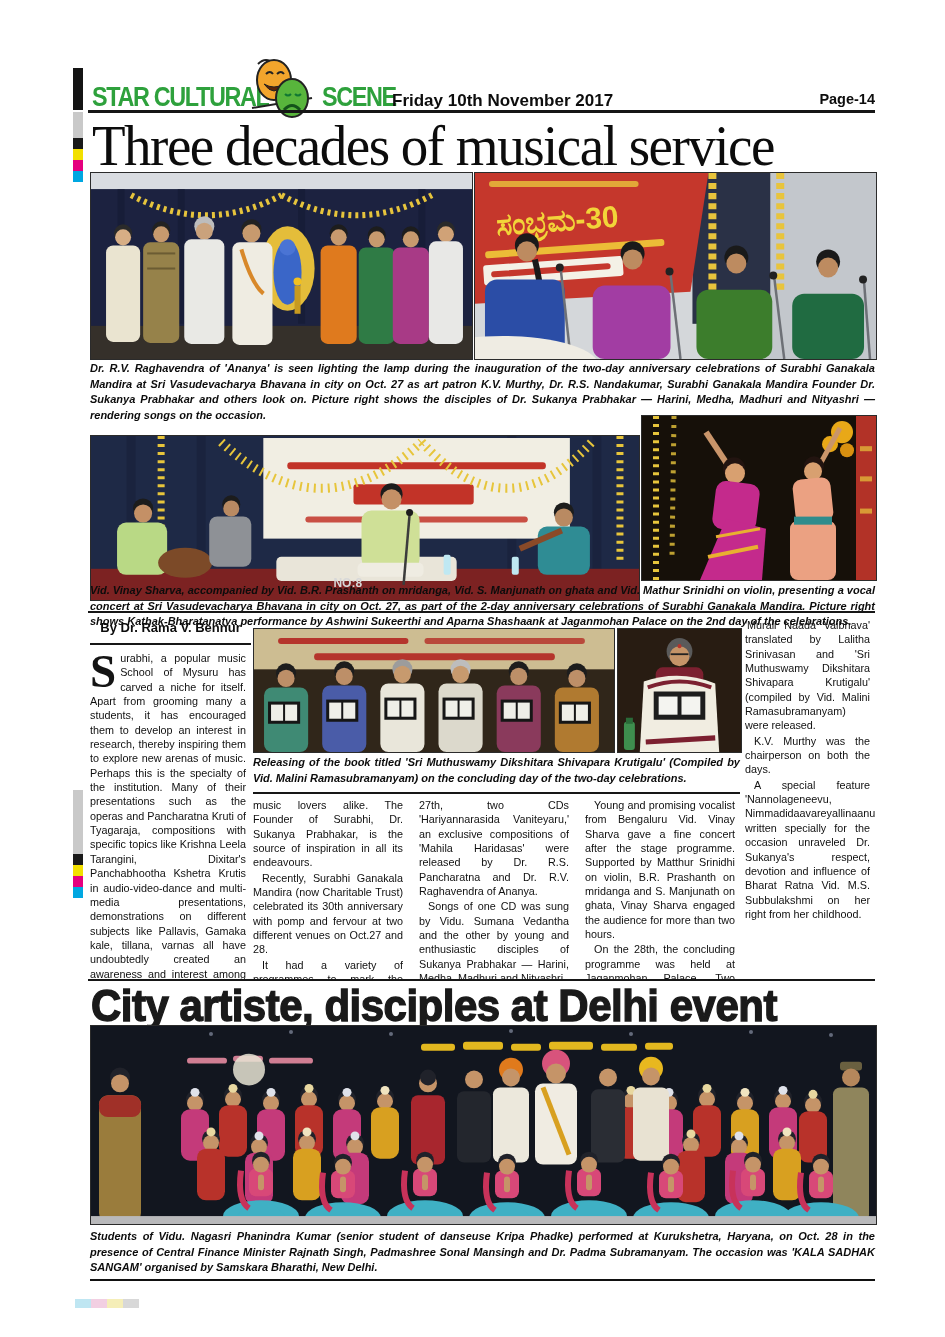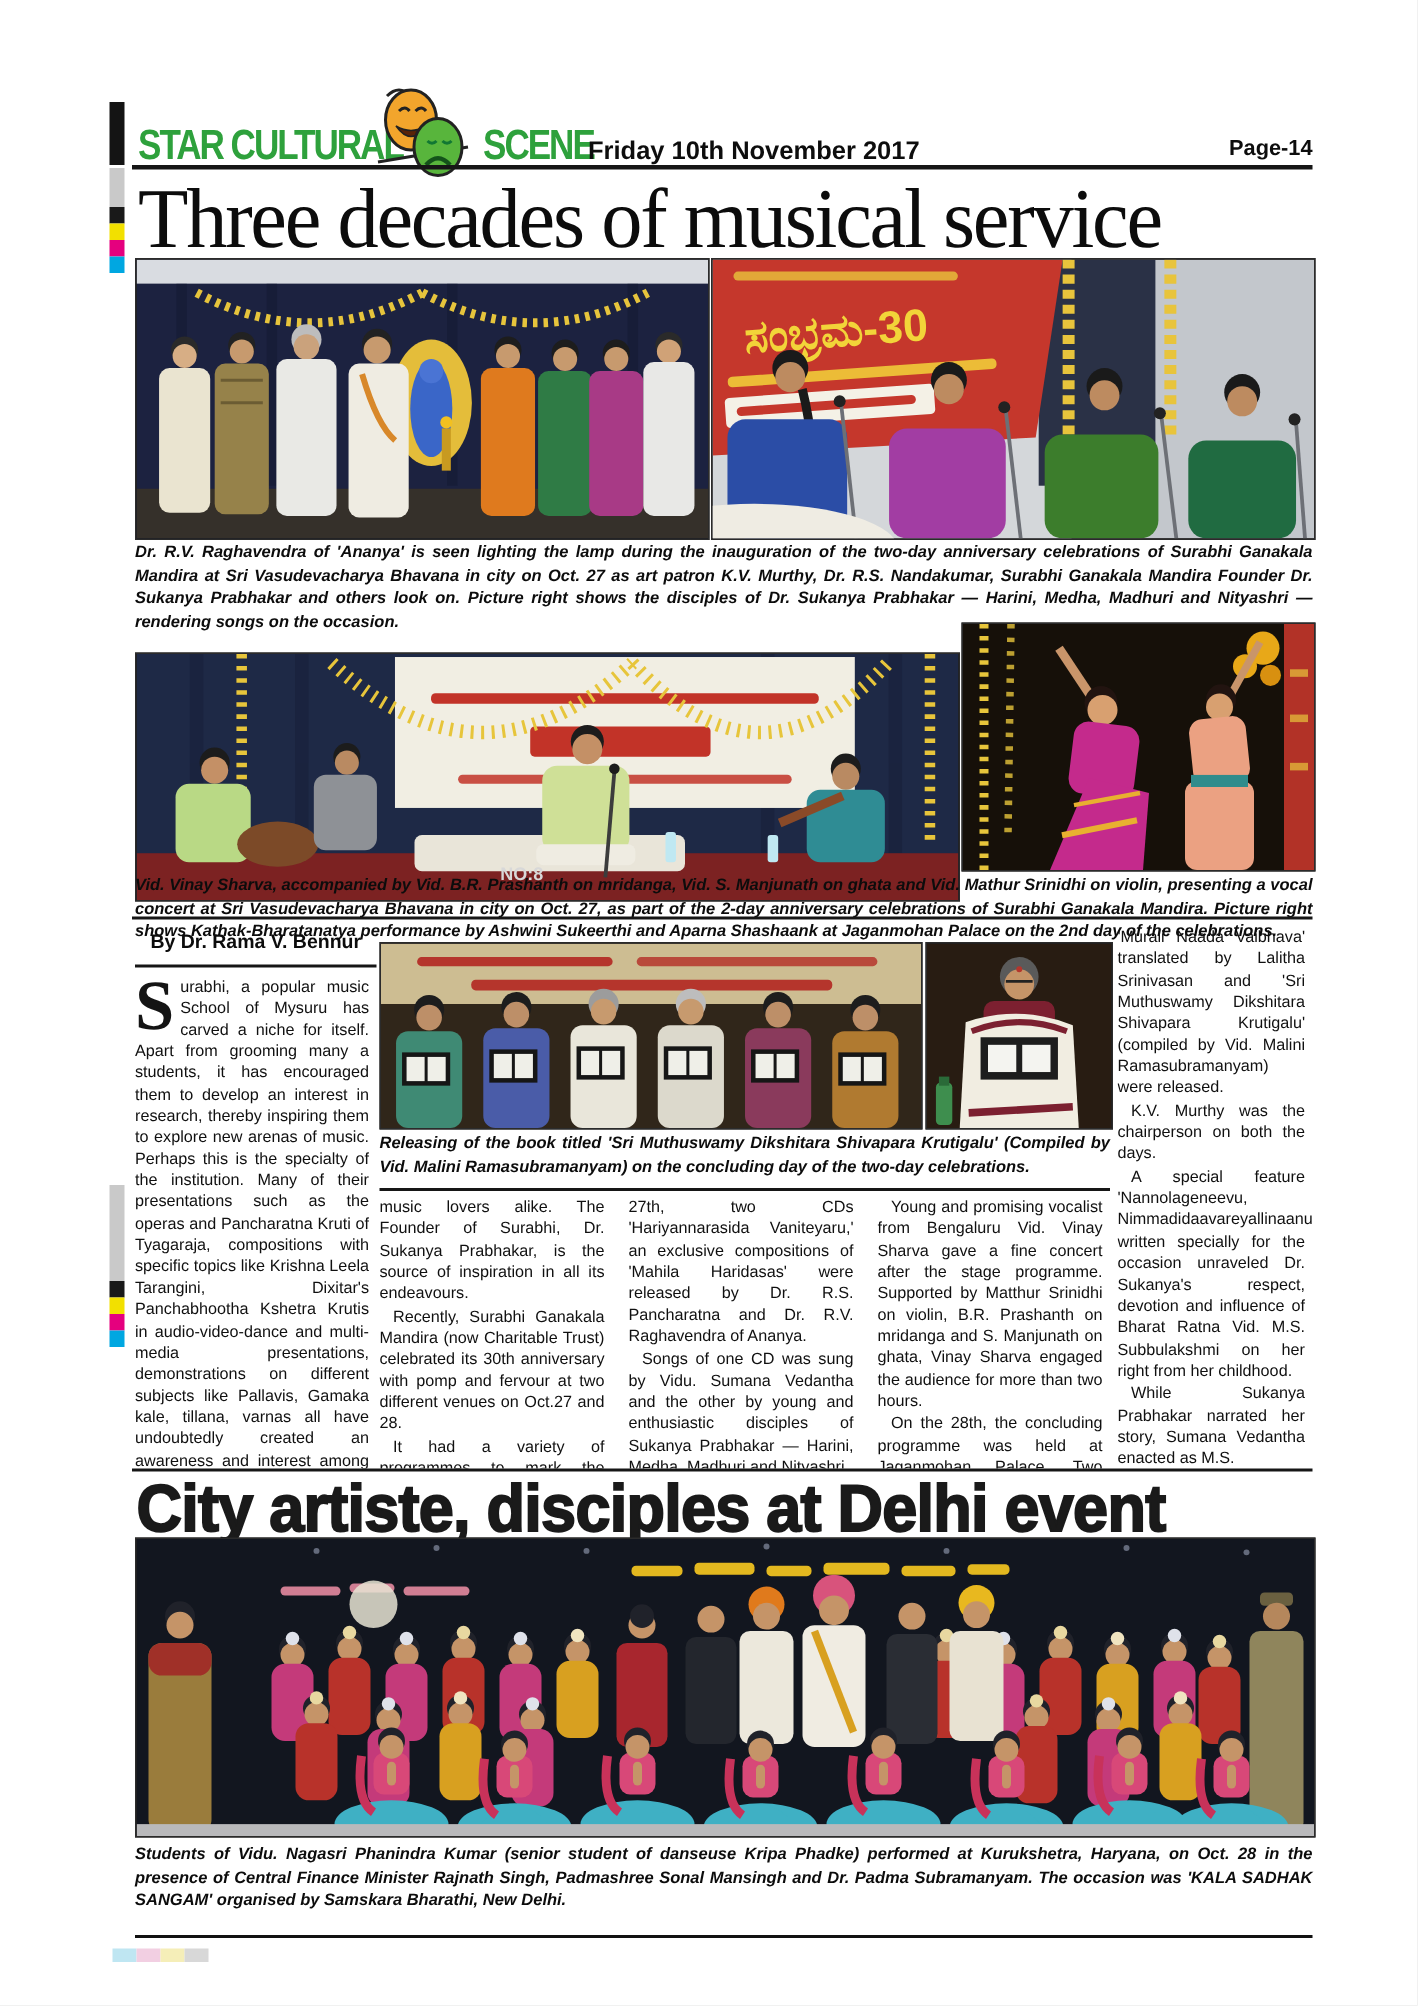--- a/index.html
+++ b/index.html
@@ -24,21 +24,21 @@
   
   .cap{position:absolute;font-style:italic;font-weight:bold;font-size:11px;line-height:15.6px;
        text-align:justify;color:#0c0c0c;}
   
   .art{position:absolute;font-size:10.8px;line-height:14.35px;text-align:justify;color:#101010;overflow:hidden;}
   .art p{margin:0 5px 1px 0;text-indent:9px;}
   .art p.noind{text-indent:0;}
   .byline{position:absolute;font-weight:bold;font-size:13px;text-align:center;color:#0c0c0c;}
   .dropcap{float:left;font-family:"Liberation Serif",serif;font-weight:bold;font-size:47px;line-height:37px;
            margin:2px 4px 0 0;color:#141414;}
-  .capline{border-bottom:2.5px solid #111;padding-bottom:14px;}
+  .capline{border-bottom:2.5px solid #111;padding-bottom:3px;}
 </style>
 </head>
 <body>
 
 <div class="page">
 
   <div class="mark" style="left:73px;top:68px;height:42px;background:#141414;"></div>
   <div class="mark" style="left:73px;top:112px;height:26px;background:#c9c9c9;"></div>
   <div class="mark" style="left:73px;top:138px;height:11px;background:#191919;"></div>
   <div class="mark" style="left:73px;top:149px;height:11px;background:#f2e000;"></div>
@@ -351,21 +351,20 @@
   </div>
   <div class="art" style="left:585px;top:798px;width:155px;height:181px;">
     <p>Young and promising vocalist from Bengaluru Vid. Vinay Sharva gave a fine concert after the stage programme. Supported by Matthur Srinidhi on violin, B.R. Prashanth on mridanga and S. Manjunath on ghata, Vinay Sharva engaged the audience for more than two hours.</p>
     <p>On the 28th, the concluding programme was held at Jaganmohan Palace. Two books,</p>
   </div>
 
   <div class="art" style="left:745px;top:618px;width:130px;height:361px;">
     <p class="noind">'Murali Naada Vaibhava' translated by Lalitha Srinivasan and 'Sri Muthuswamy Dikshitara Shivapara Krutigalu' (compiled by Vid. Malini Ramasubramanyam) were released.</p>
     <p>K.V. Murthy was the chairperson on both the days.</p>
     <p>A special feature 'Nannolageneevu, Nimmadidaavareyallinaanu,' written specially for the occasion unraveled Dr. Sukanya's respect, devotion and influence of Bharat Ratna Vid. M.S. Subbulakshmi on her right from her childhood.</p>
-    <p>While Sukanya Prabhakar narrated her story, Sumana Vedantha enacted as M.S.</p>
 
   </div>
 
   <div class="rule" style="left:88px;top:979px;width:787px;height:1.5px;"></div>
 
   <div class="h2" style="left:91px;top:981px;">City artiste, disciples at Delhi event</div>
 
   <div class="photo" style="left:90px;top:1025px;width:785px;height:198px;">
     <svg viewBox="0 0 785 200" preserveAspectRatio="none">
       <defs>

